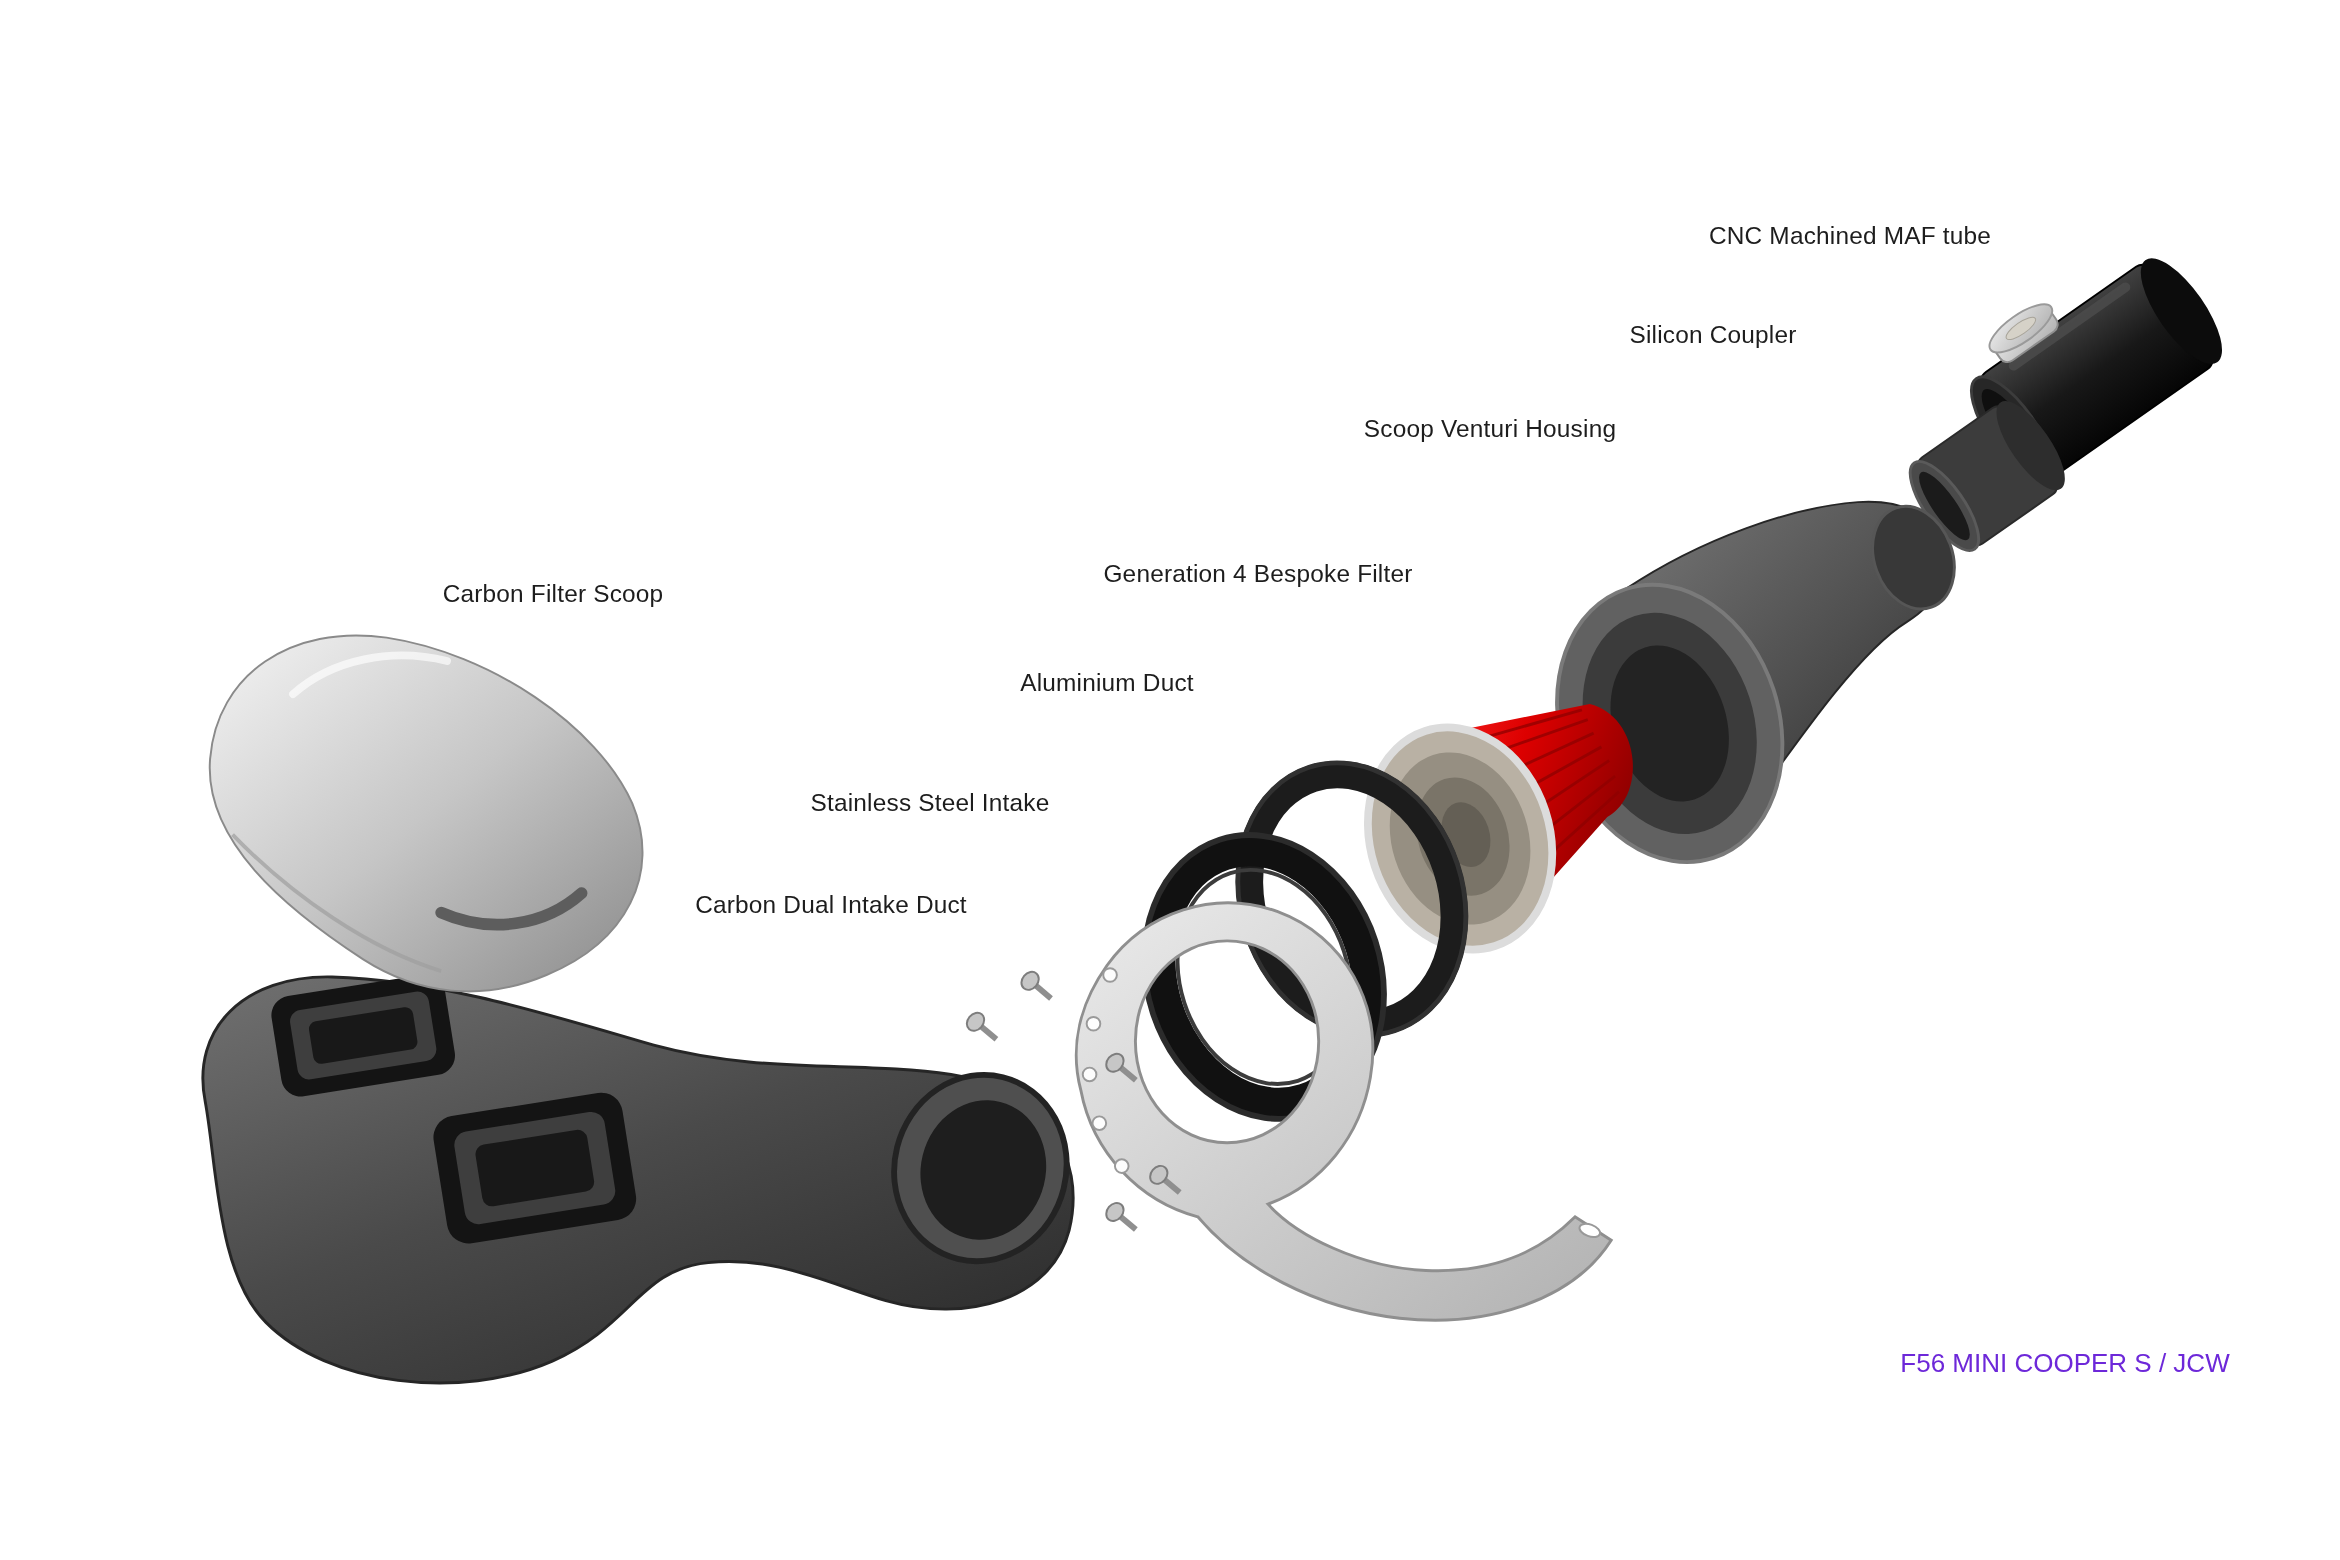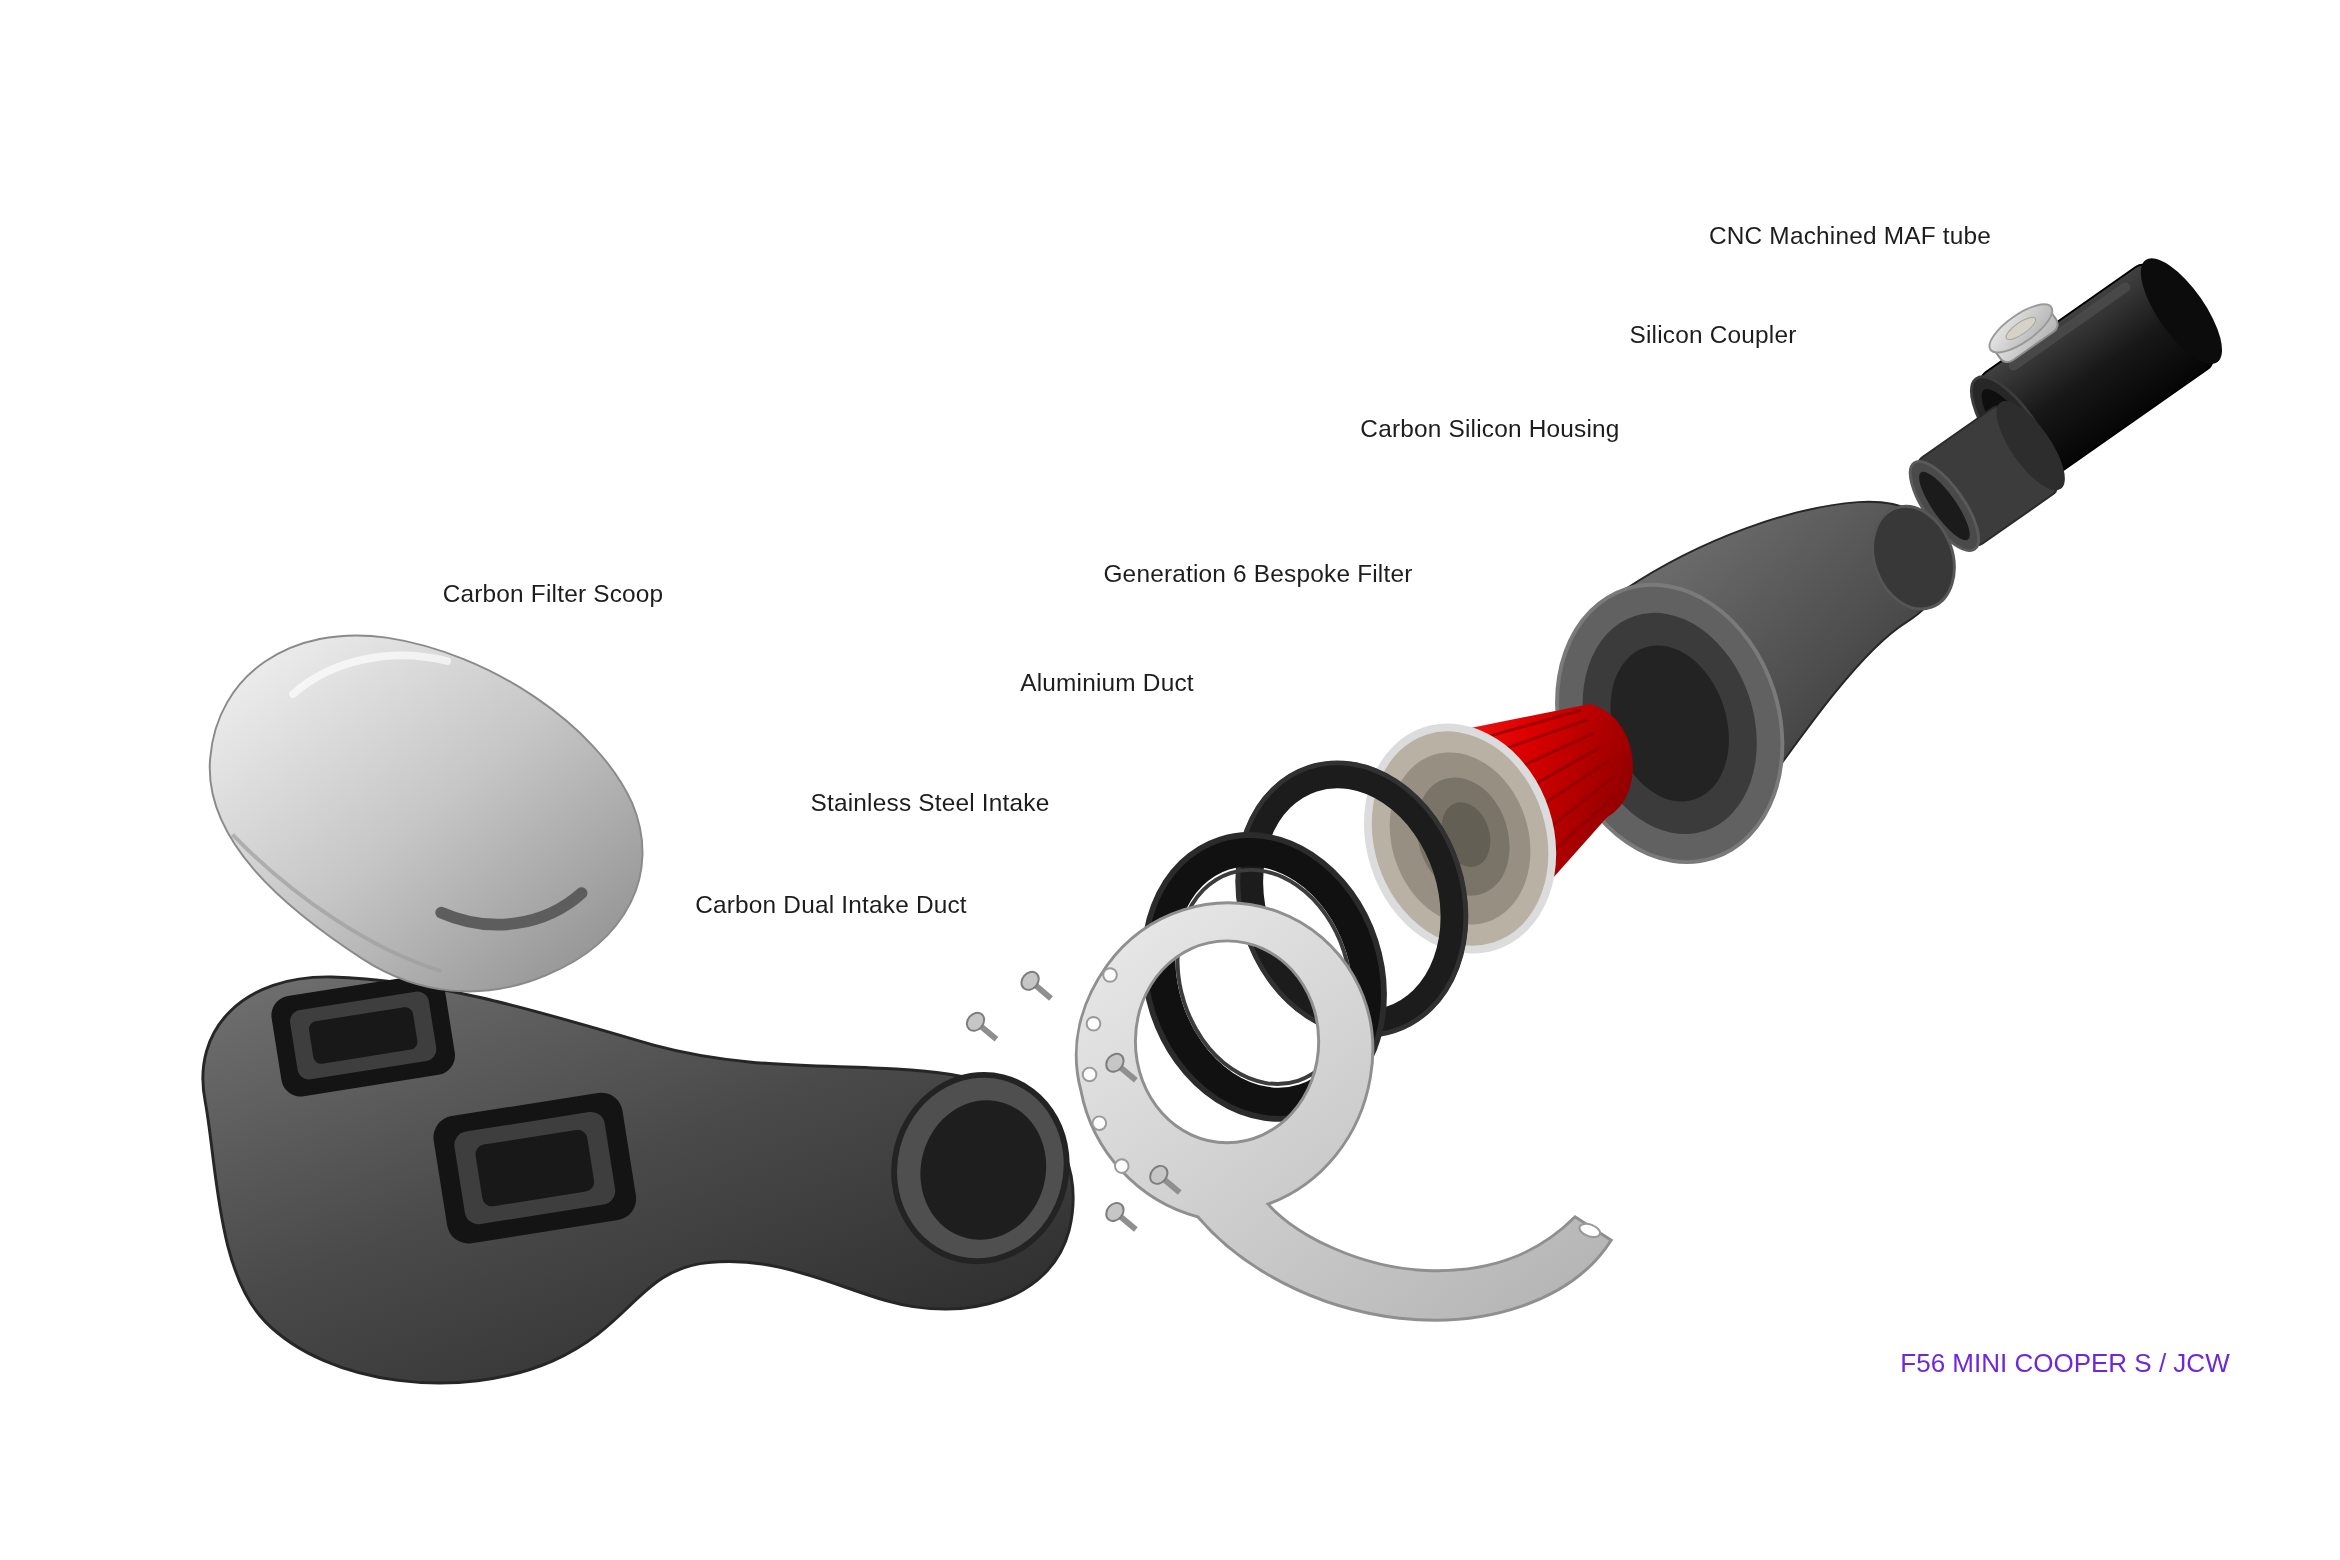--- a/index.html
+++ b/index.html
@@ -204,22 +204,22 @@
                C678 896 642 966 560 1000 C494 1028 428 1020 372 984
                C292 932 208 862 215 778 Z" fill="url(#gScoop)" stroke="#8a8a8a" stroke-width="2"></path>
       <path d="M300 712 C340 676 402 664 458 678" stroke="#ffffff" stroke-width="8" fill="none" opacity="0.65" stroke-linecap="round"></path>
       <path d="M452 936 C502 958 558 950 596 916" stroke="#5d5d5d" stroke-width="12" fill="none" stroke-linecap="round"></path>
       <path d="M238 856 C300 920 380 974 452 996" stroke="#9e9e9e" stroke-width="4" fill="none" opacity="0.7"></path>
     </g>
   </svg>
 
   <div class="part-label lbl-maf">CNC Machined MAF tube</div>
   <div class="part-label lbl-coupler">Silicon Coupler</div>
-  <div class="part-label lbl-venturi">Carbon Silicon Housing</div>
-  <div class="part-label lbl-filter">Generation 6 Bespoke Filter</div>
+  <div class="part-label lbl-venturi">Scoop Venturi Housing</div>
+  <div class="part-label lbl-filter">Generation 4 Bespoke Filter</div>
   <div class="part-label lbl-cowl">Aluminium Duct</div>
   <div class="part-label lbl-bracket">Stainless Steel Intake</div>
   <div class="part-label lbl-duct">Carbon Dual Intake Duct</div>
   <div class="part-label lbl-scoop">Carbon Filter Scoop</div>
 
   <div class="footer-label lbl-footer">F56 MINI COOPER S / JCW</div>
 
 </div>
 
 

